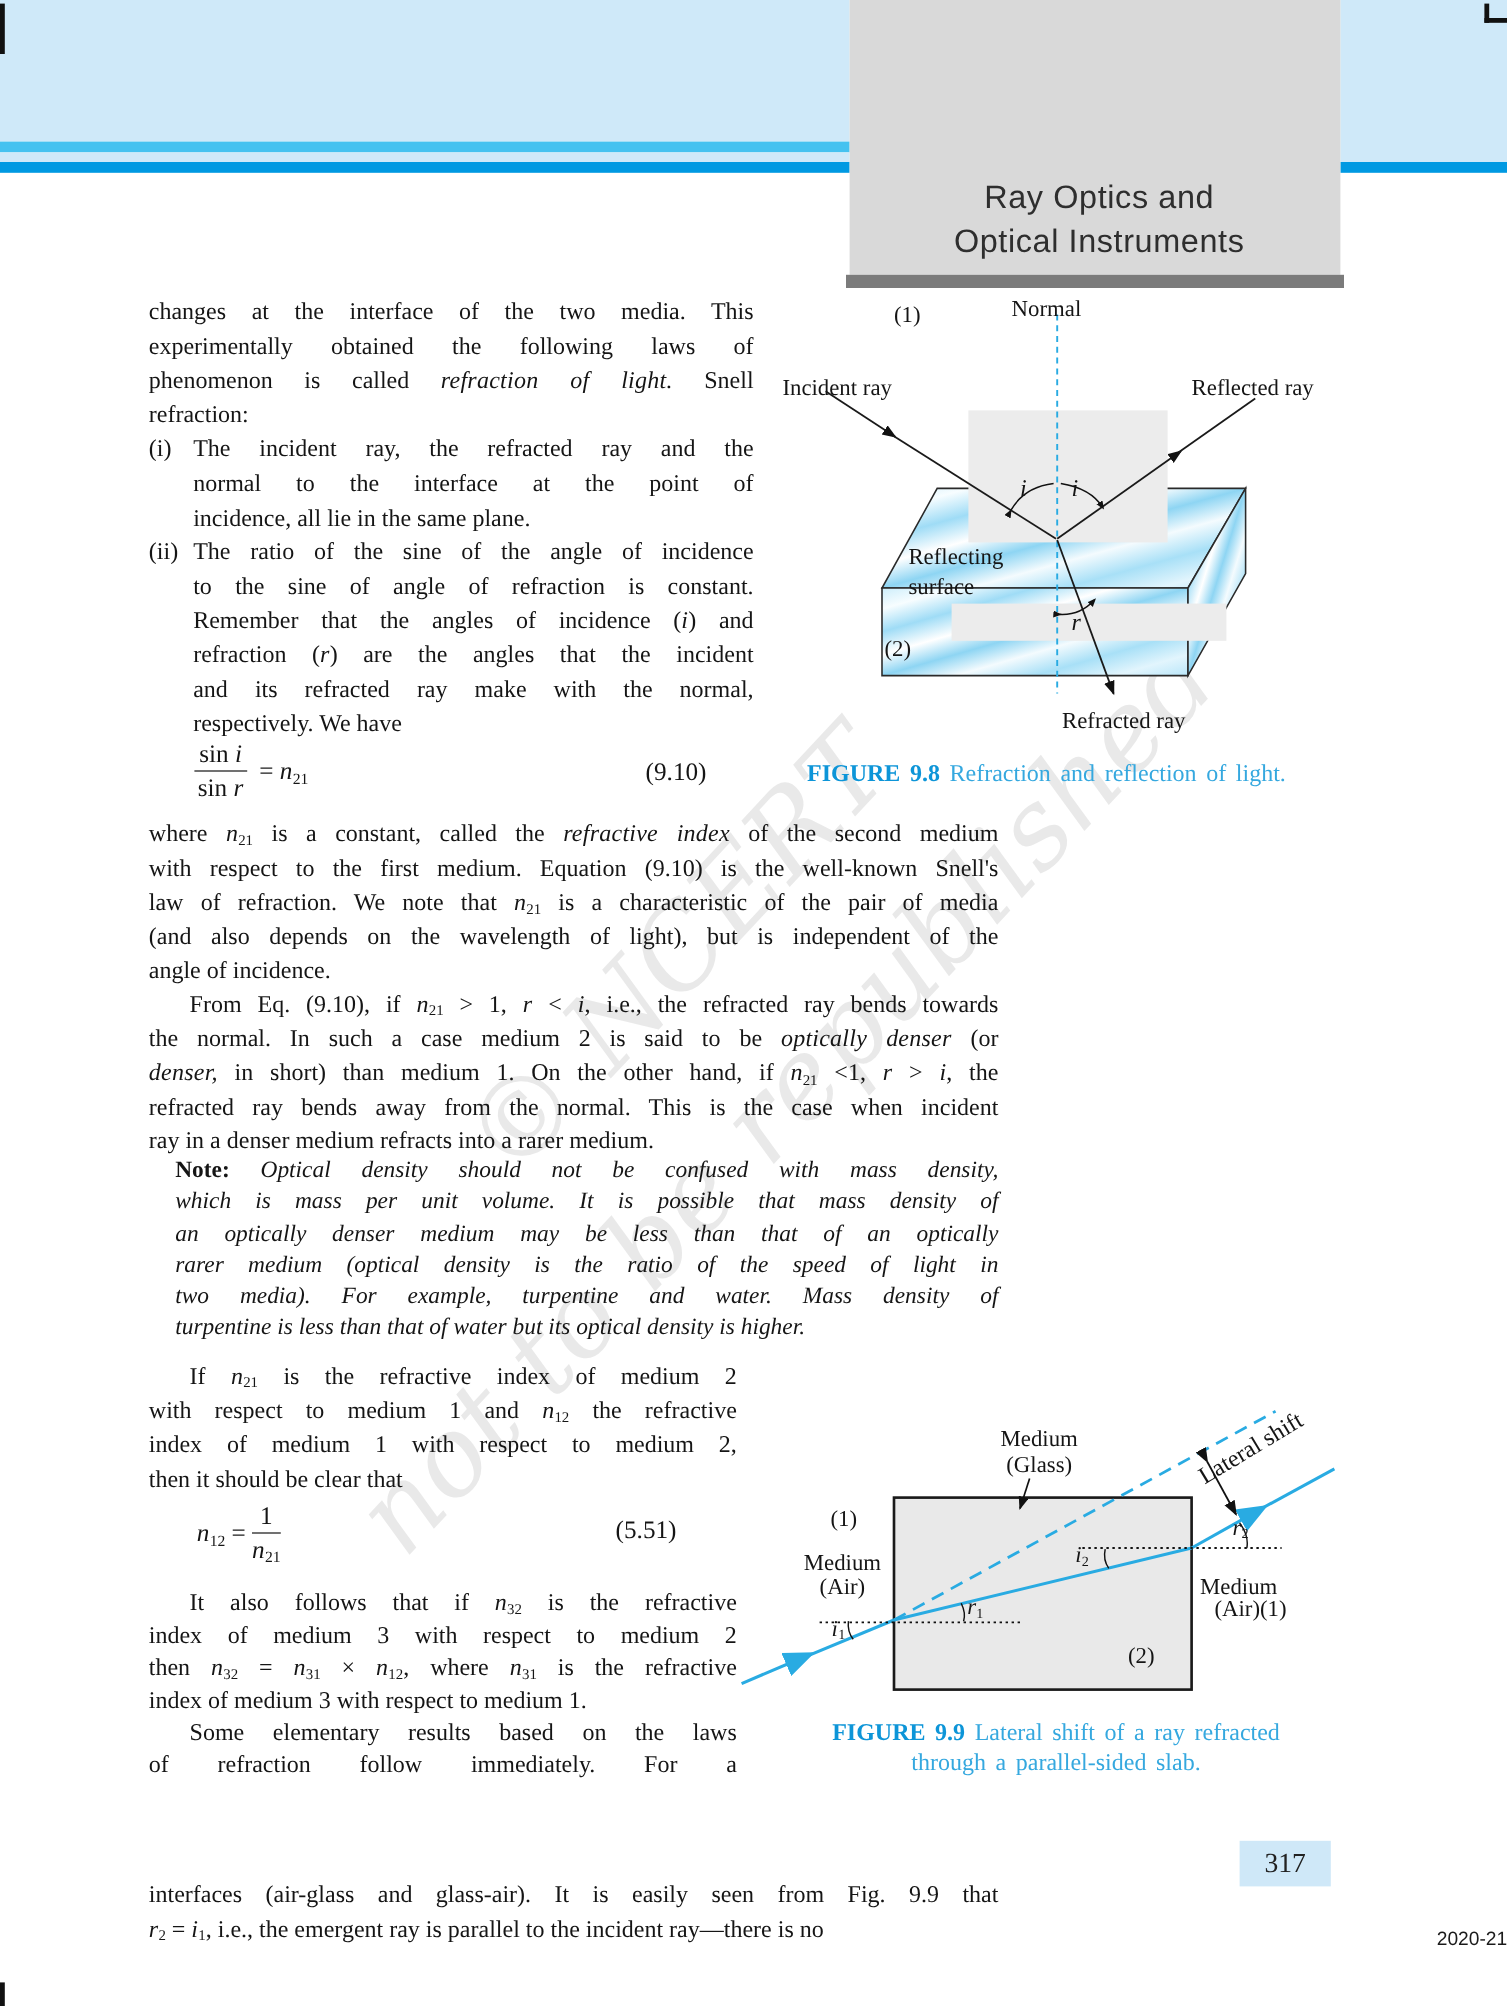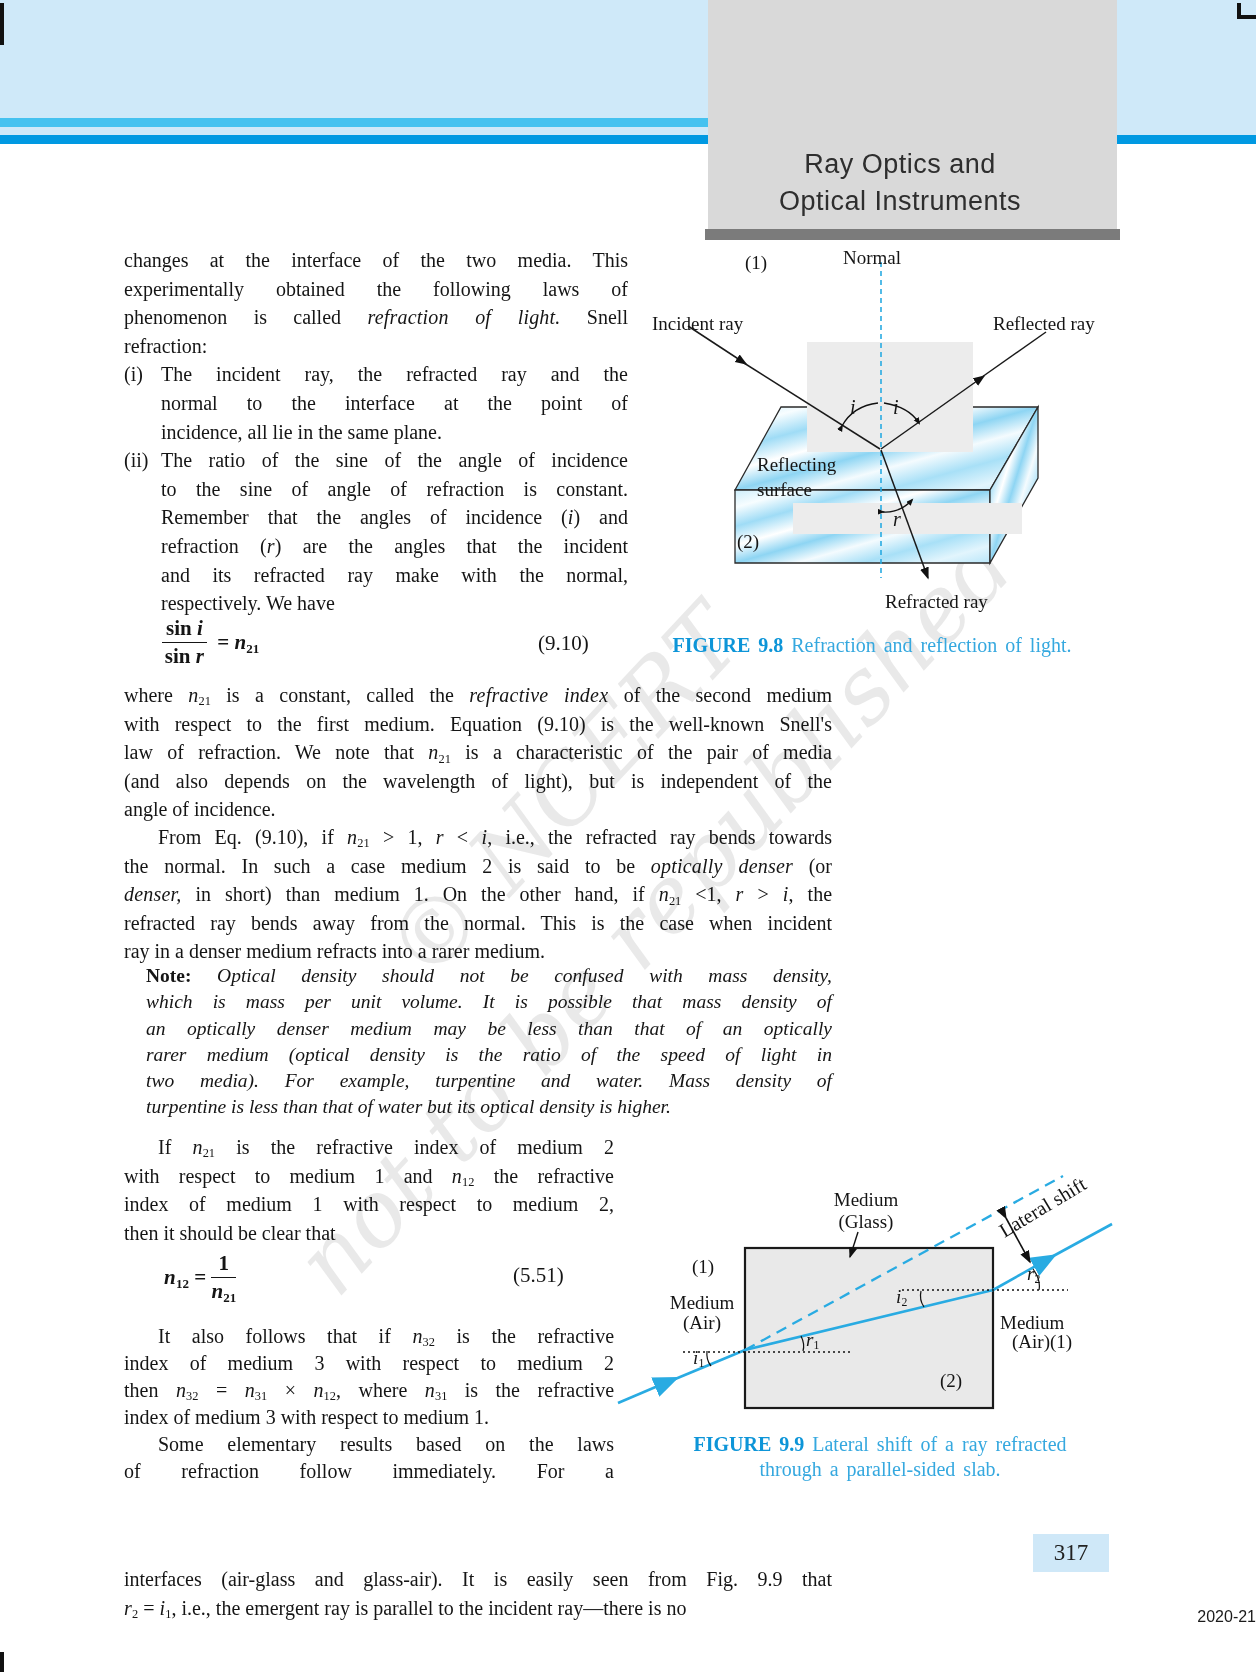--- a/index.html
+++ b/index.html
@@ -7,41 +7,41 @@
          font-family:"Liberation Serif", serif; color:#151515; overflow:hidden; }
 
   
   .wm { position:absolute; font-family:"DejaVu Serif", serif; font-style:italic;
         color:rgba(110,110,110,0.15); white-space:nowrap; font-size:92px; }
 
   
   .band { position:absolute; }
   .titlebox { position:absolute; left:708px; top:0; width:409px; height:229px; background:#d9d9d9; }
   .titlebar { position:absolute; left:705px; top:229px; width:415px; height:11px; background:#7b7b7b; }
-  .titletext { position:absolute; left:708px; top:146px; width:384px; text-align:center;
+  .titletext { position:absolute; left:724px; top:146px; width:384px; text-align:center;
                font-family:"Liberation Sans", sans-serif; font-size:27px; line-height:37px;
                color:#2e2e2e; letter-spacing:0.5px; }
 
   .cropmark { position:absolute; background:#111; }
 
   
   .col  { position:absolute; font-size:20px; line-height:28.6px; }
   .ln   { }
   .j    { text-align:justify; text-align-last:justify; }
   .ind .ln:first-child { text-indent:34px; }
   .note { font-size:19.5px; line-height:26.3px; font-style:italic; }
   .note .up { font-style:normal; font-weight:bold; }
   .tight { line-height:26.9px; }
   sub { font-size:0.62em; vertical-align:baseline; position:relative; top:0.28em; line-height:0; }
   i { letter-spacing:0.2px; }
   .li { position:relative; padding-left:37px; }
   .li .lbl { position:absolute; left:0; top:0; }
 
   
-  .eqwrap { position:absolute; font-size:21px;font-weight:bold; }
+  .eqwrap { position:absolute; font-size:21px; }
   .frac { display:inline-block; text-align:center; vertical-align:middle; }
   .fnum { display:block; padding:0 4px 1px; border-bottom:1.5px solid #151515; }
   .fden { display:block; padding-top:1px; }
   .eqrhs { vertical-align:middle; margin-left:5px; }
   .eqtag { position:absolute; font-size:21px;font-family:Liberation Serif, serif; }
 
   
   svg { position:absolute; overflow:visible; }
   .flb { position:absolute; font-size:19px; line-height:22px; white-space:nowrap; }
   .fc  { text-align:center; white-space:normal; }

